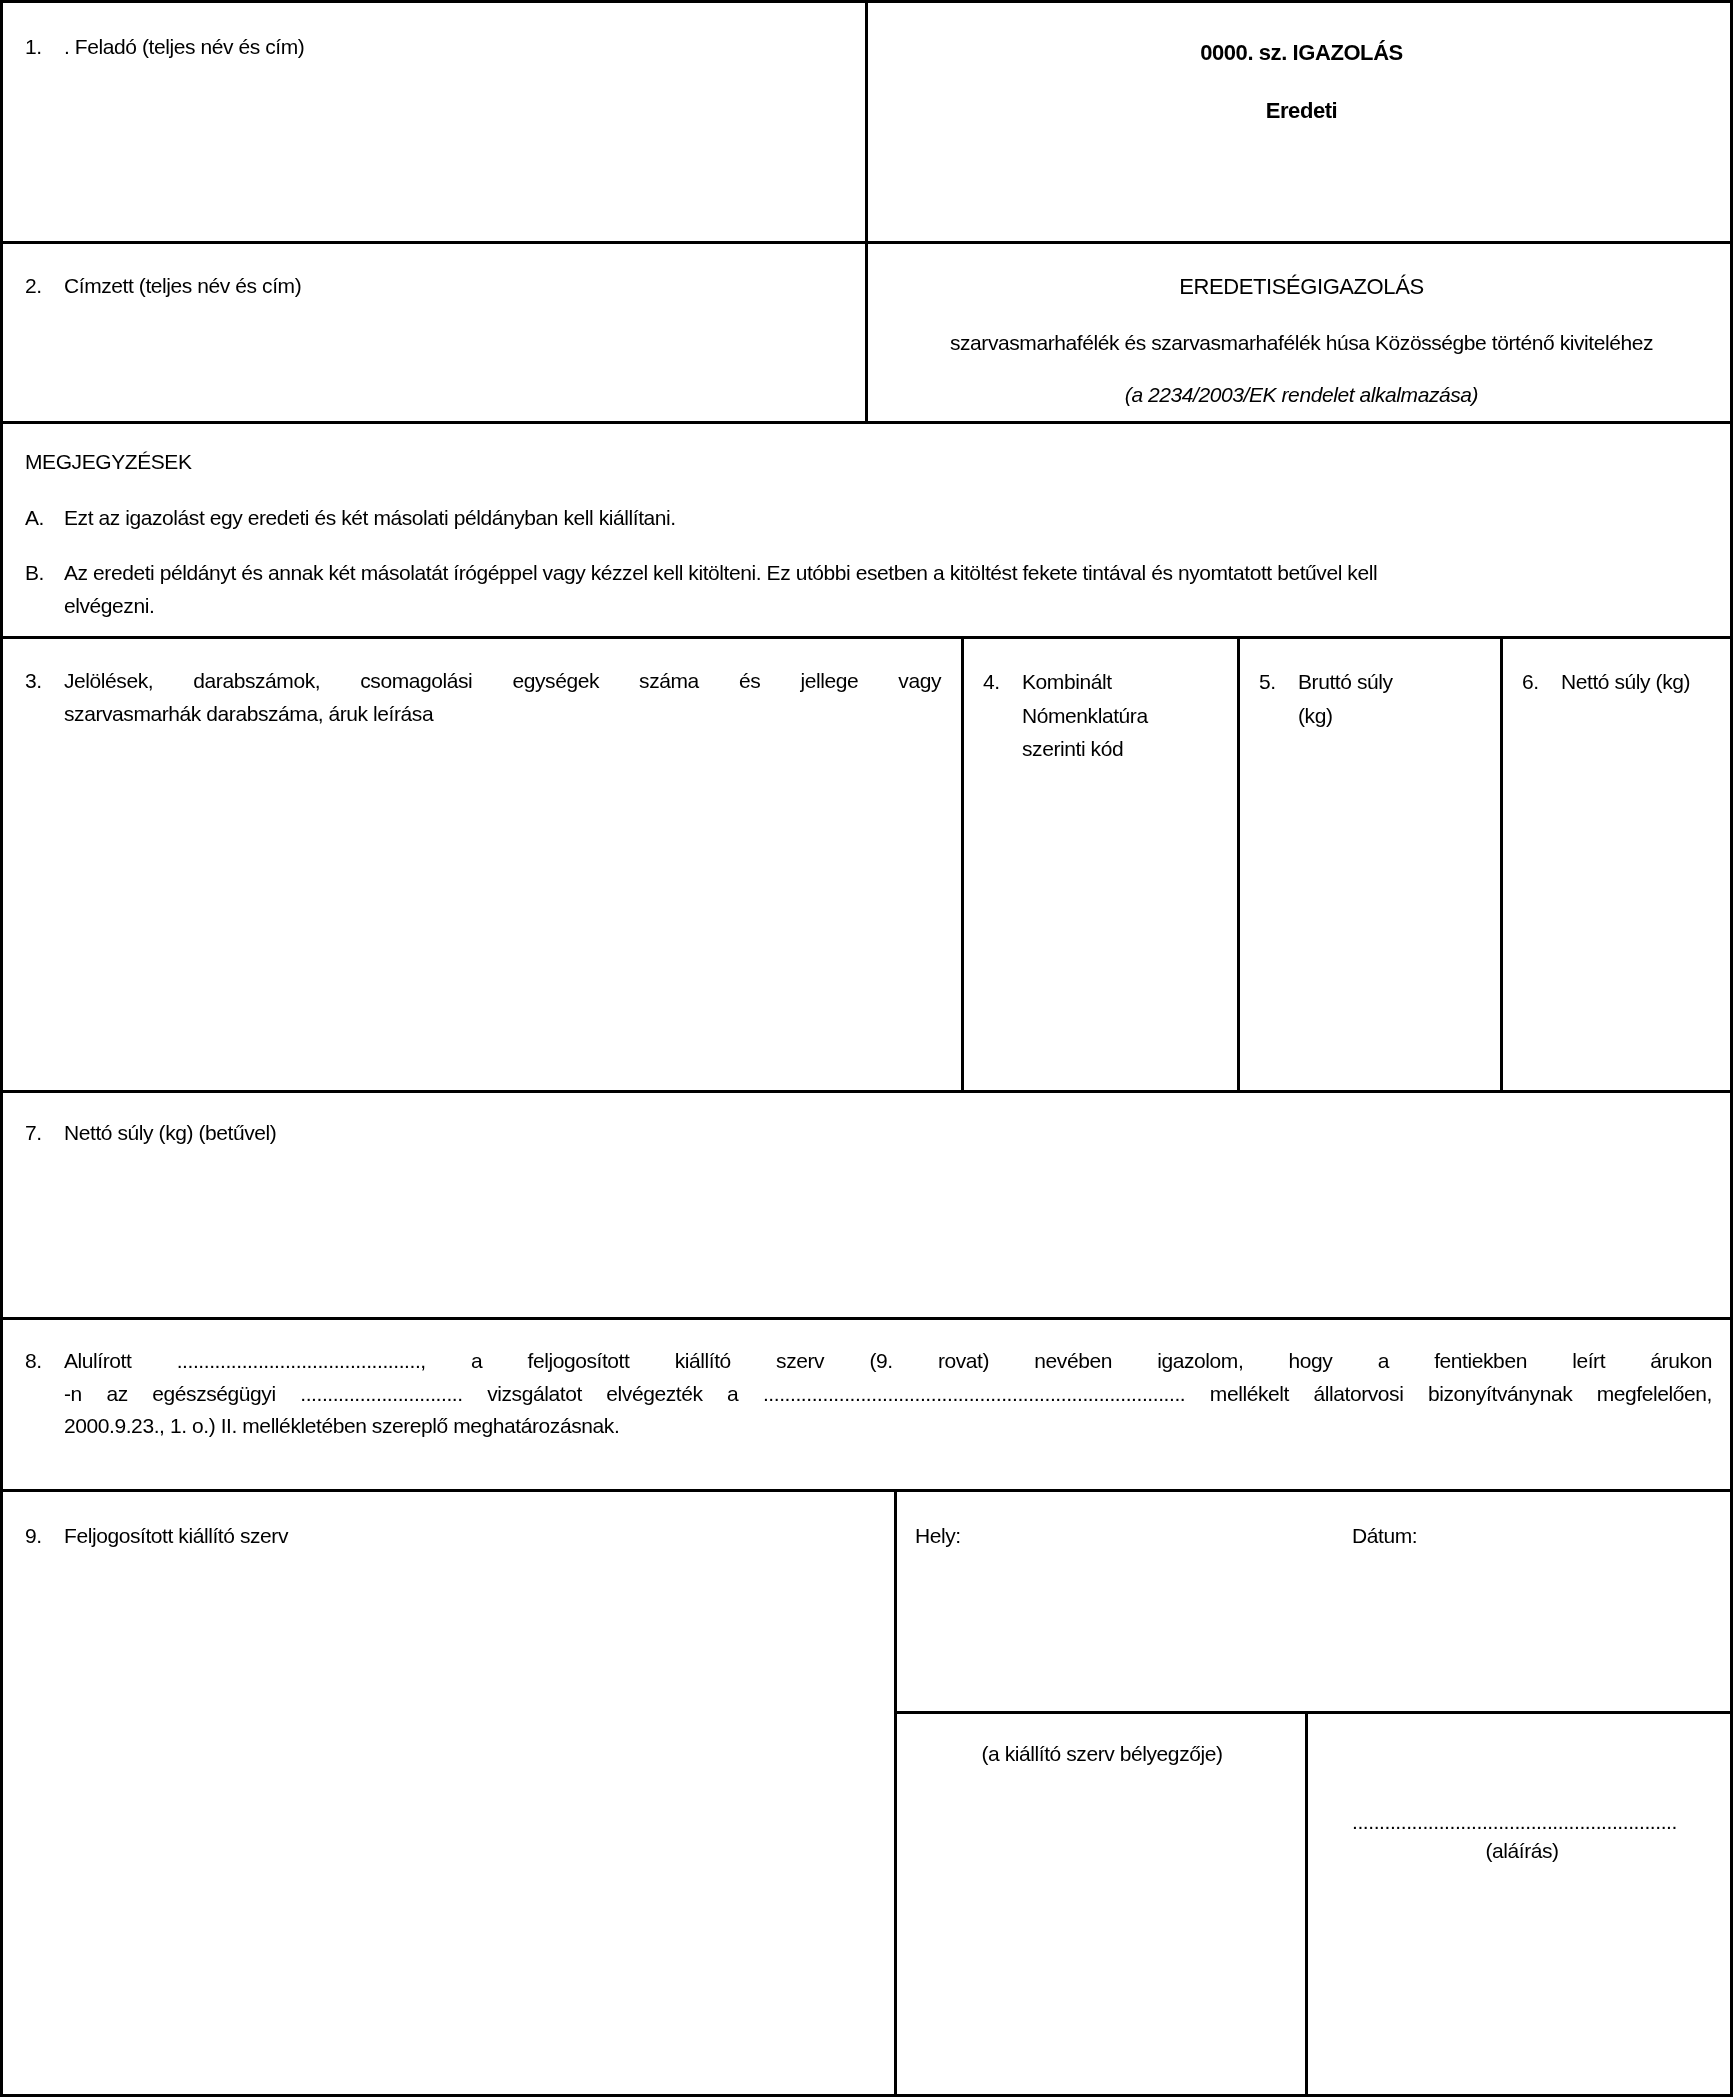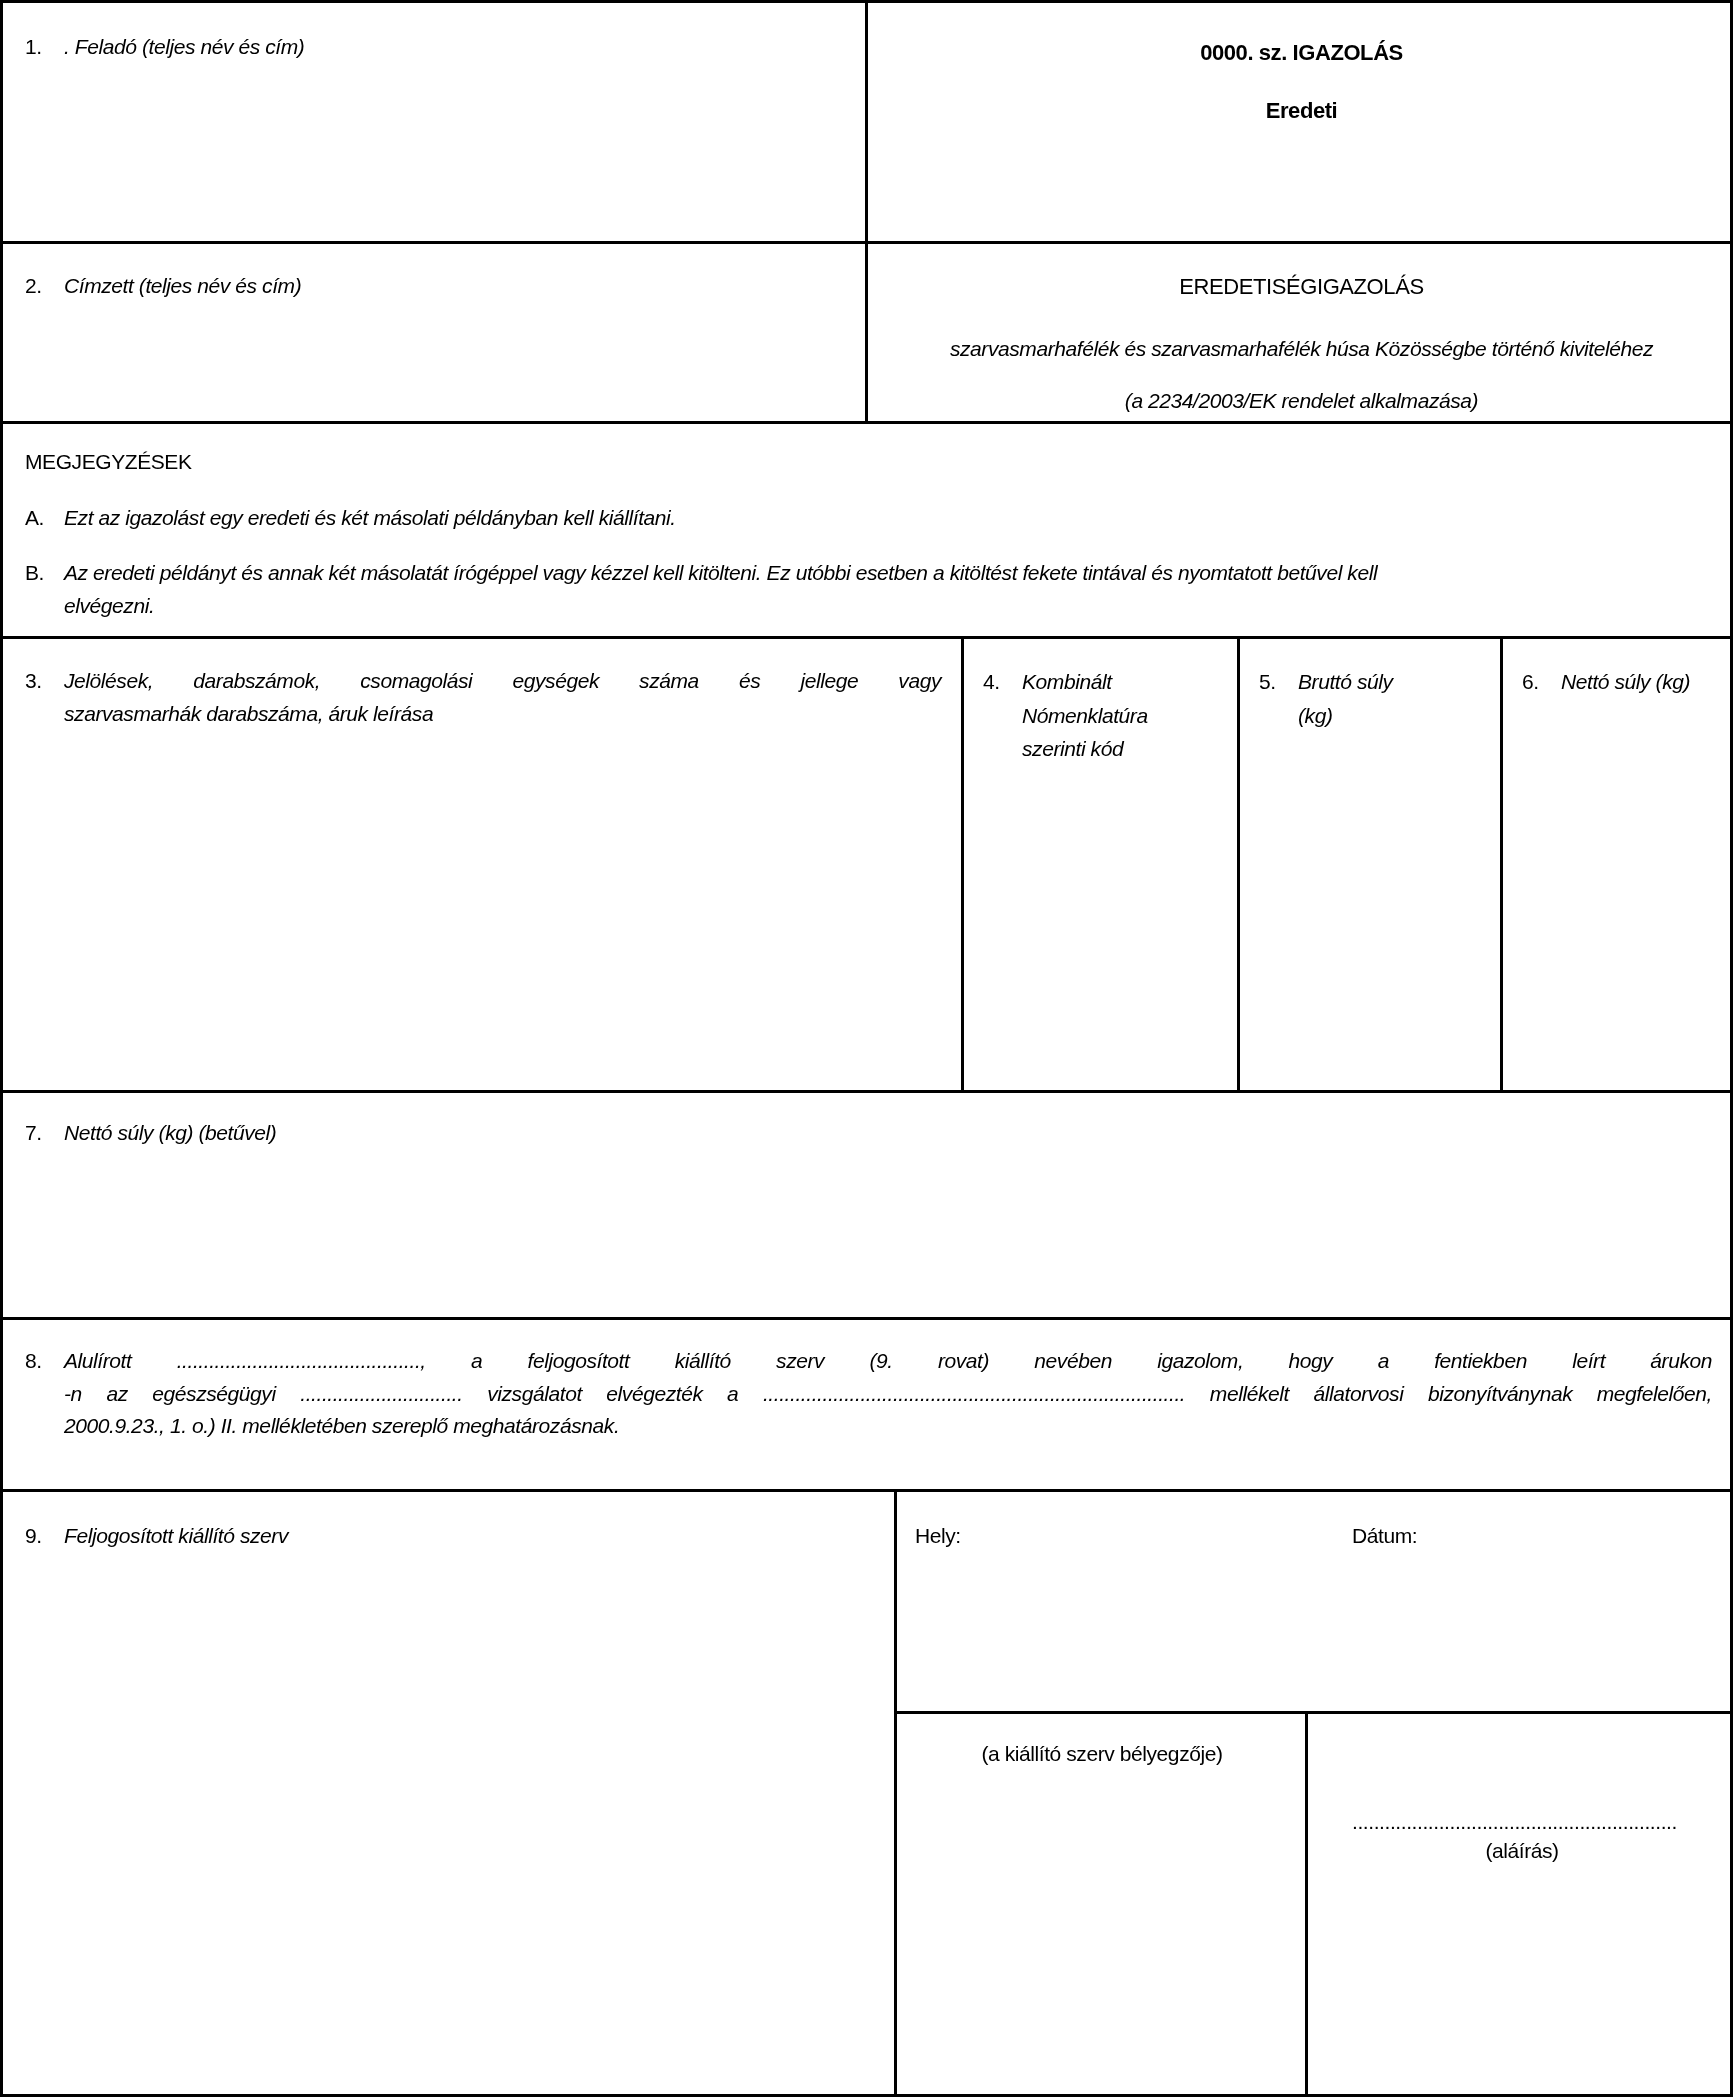--- a/index.html
+++ b/index.html
@@ -28,34 +28,34 @@
   #ln-v1{left:862px;top:0;height:421px;}
   #ln-v2{left:958px;top:633px;height:457px;}
   #ln-v3{left:1234px;top:633px;height:457px;}
   #ln-v4{left:1497px;top:633px;height:457px;}
   #ln-v5{left:891px;top:1486px;bottom:0;}
   #ln-v6{left:1302px;top:1708px;bottom:0;}
   
   .blk{position:absolute;}
   .hang{display:flex;align-items:flex-start;}
   .hang .no{flex:0 0 39px;}
-  .hang .tx{flex:1 1 auto;font-style:italic;}
+  .hang .tx{flex:1 1 auto;}
   .pre{white-space:pre-line;}
   .just{text-align:justify;text-align-last:justify;}
   .center{text-align:center;}
   .bold{font-weight:bold;}
   .fs36{font-size:22px;}
   
   #b1{left:22px;top:28px;width:816px;}
   #b2{left:22px;top:267px;width:816px;}
   #rt{left:889px;top:33px;width:819px;}
   #rt .gap1{margin-top:24.4px;}
   #rt .gap2{margin-top:23px;line-height:1.45;}
   #cert{left:889px;top:267px;width:819px;}
-  #cert .gap1{margin-top:29px;font-style:italic;}
+  #cert .gap1{margin-top:23px;}
   #cert .gap2{margin-top:19.5px;font-style:italic;}
   #notes{left:22px;top:443px;width:1675px;}
   #notes .item{margin-top:23px;}
   #c3h{left:22px;top:662px;width:916px;}
   #c4h{left:980px;top:662px;width:244px;line-height:1.6;}
   #c5h{left:1256px;top:662px;width:225px;line-height:1.6;}
   #c6h{left:1519px;top:662px;width:207px;line-height:1.6;}
   #b7{left:22px;top:1114px;width:914px;}
   #b8{left:22px;top:1342px;width:1687px;}
   #b8 .tx-left{text-align:left;}

